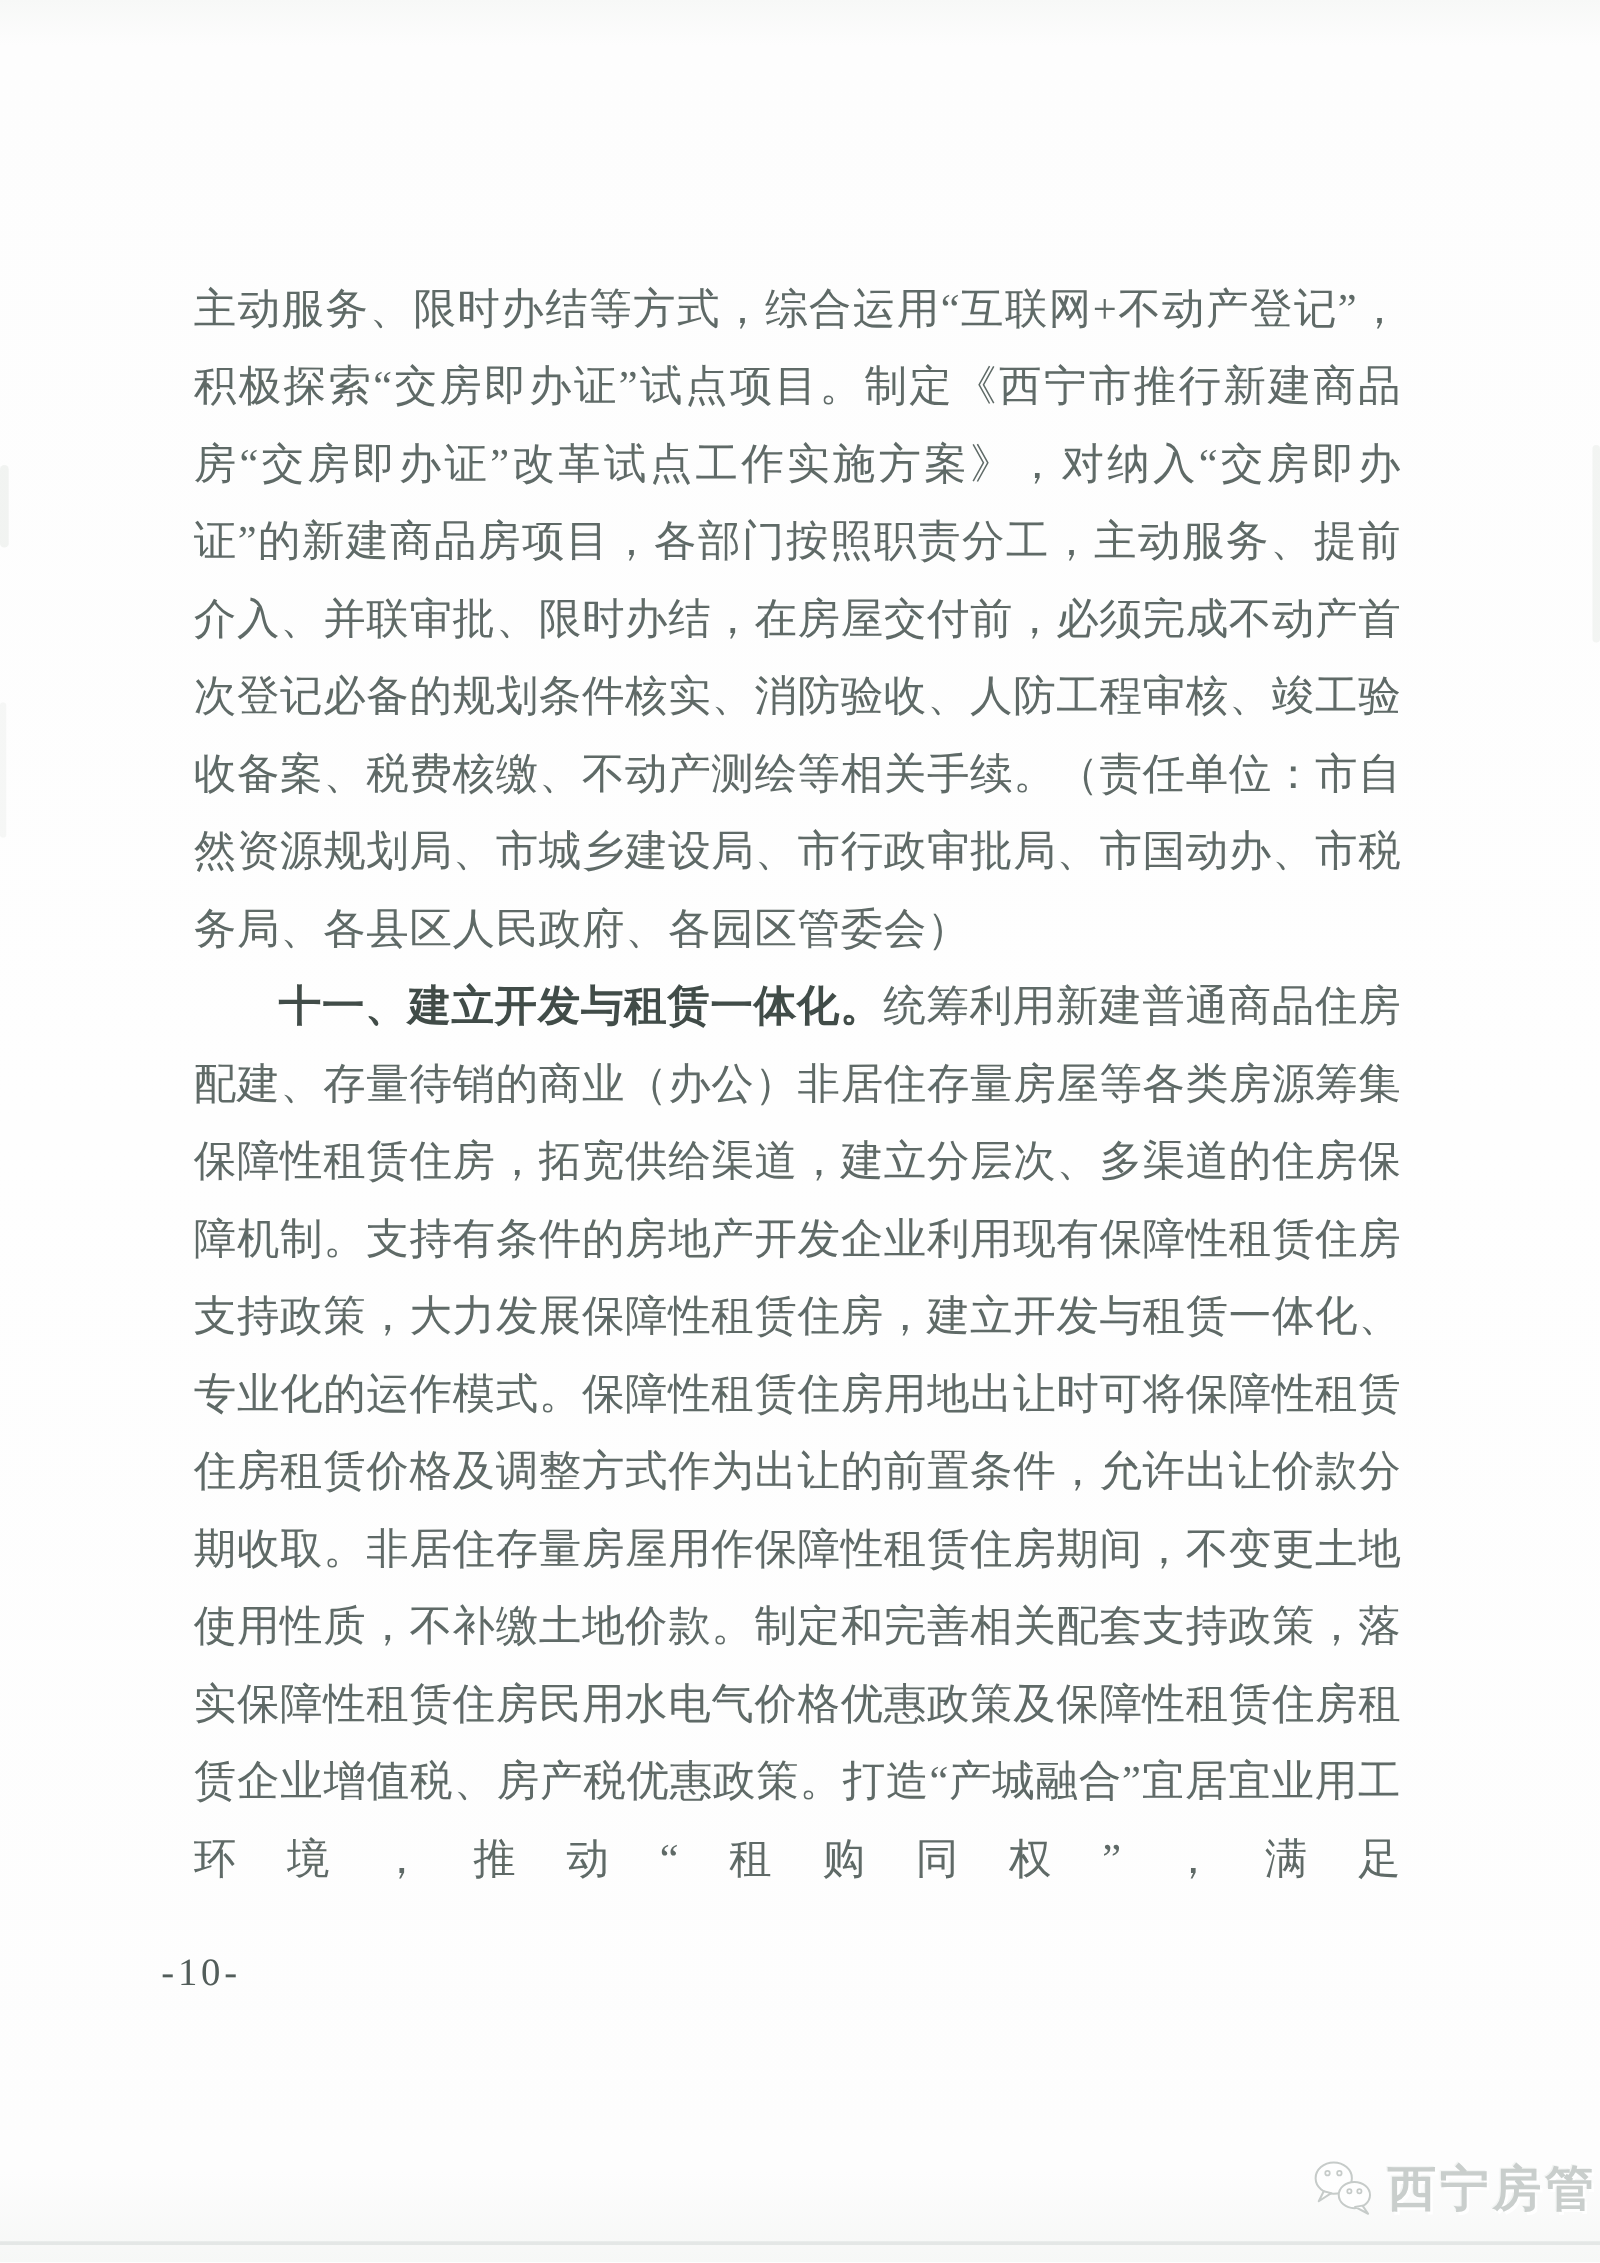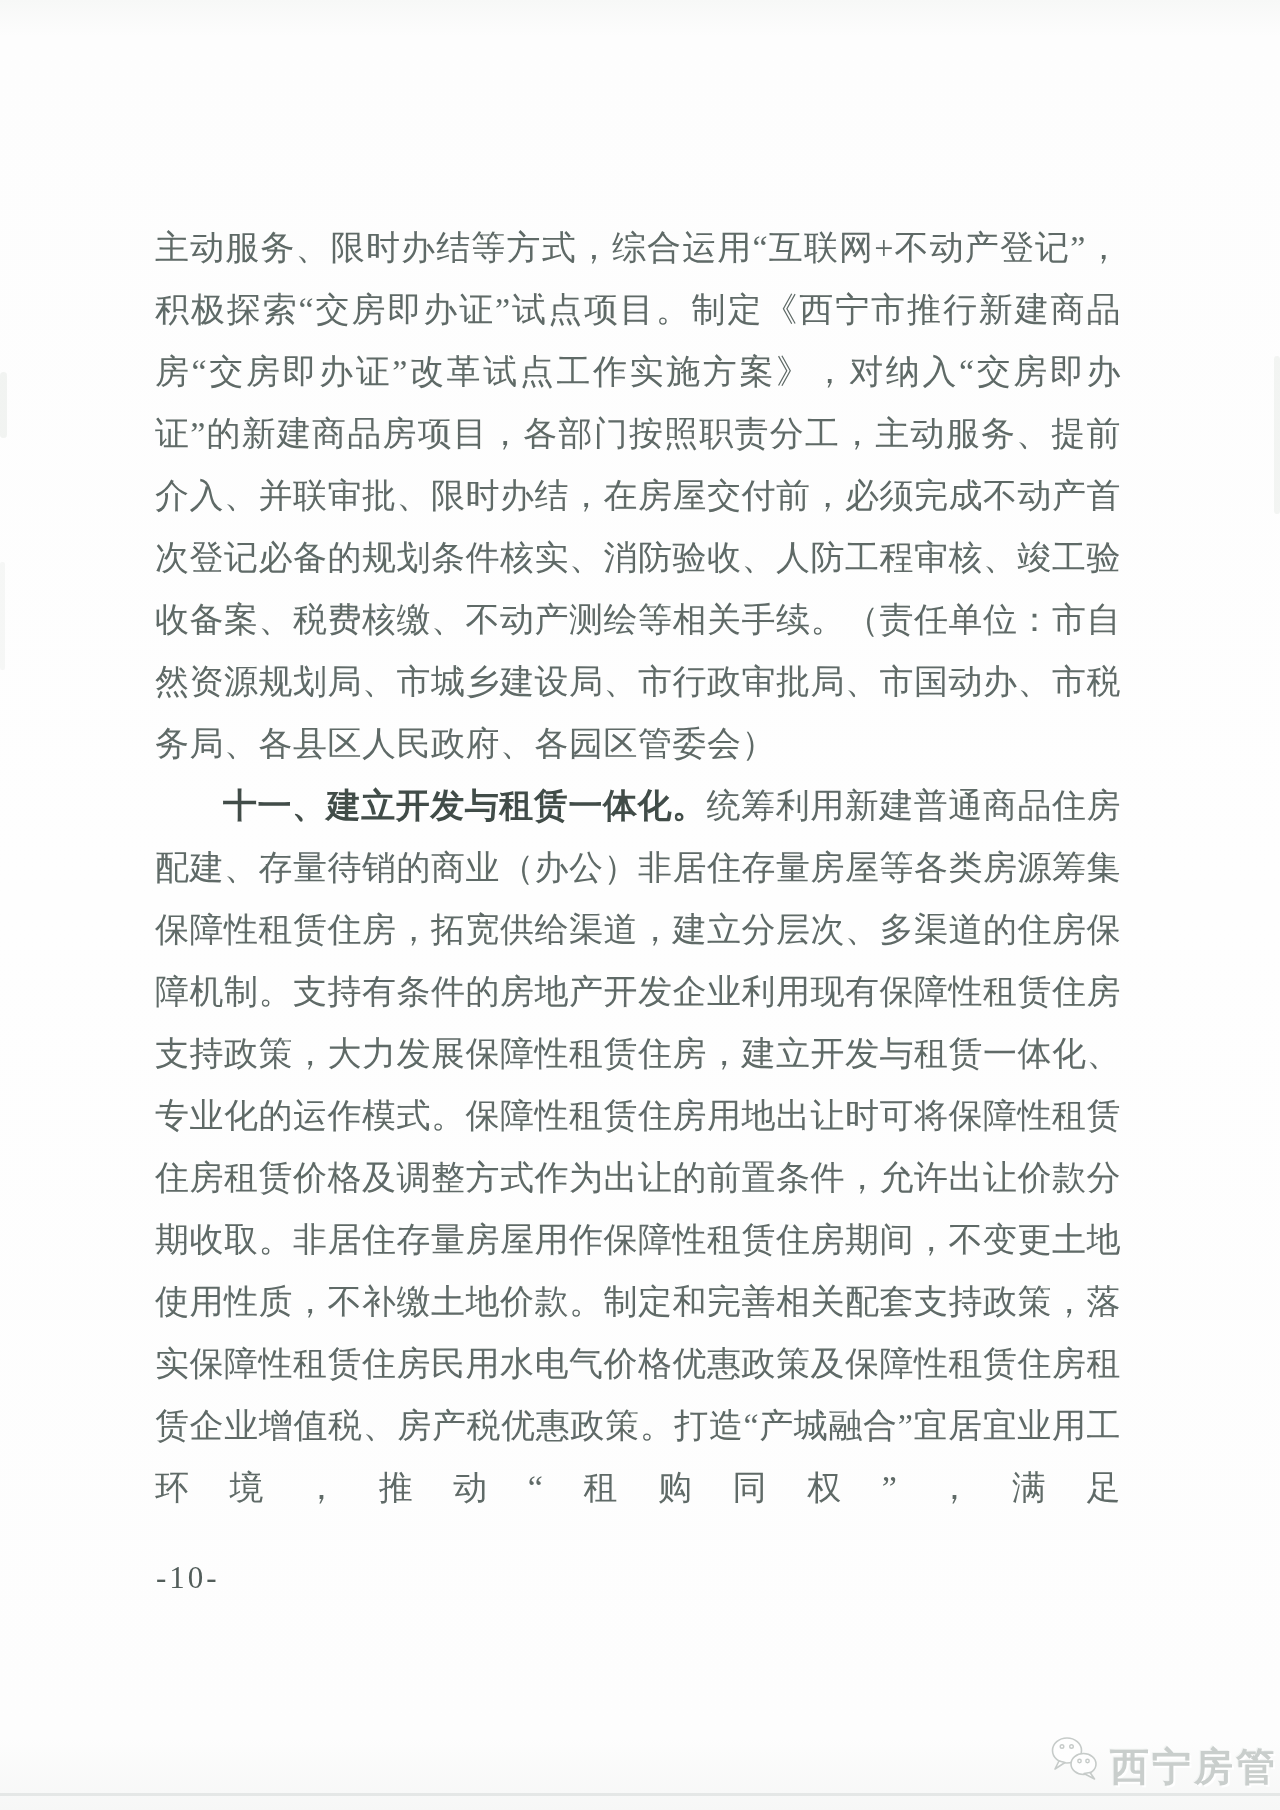--- a/index.html
+++ b/index.html
@@ -34,21 +34,21 @@
   .para.item11 {
     text-indent: 2em;
     text-align-last: justify;
   }
   .para.item11 .lead {
     font-weight: 700;
     color: #414c48;
   }
   .page-number {
     position: absolute;
-    left: 156px;
+    left: 129px;
     top: 1560px;
     font-size: 31px;
     letter-spacing: 3px;
     color: #525d5a;
   }
   .footer-divider {
     position: absolute;
     left: 0;
     top: 1793px;
     width: 1280px;
@@ -68,21 +68,20 @@
     height: 50px;
   }
   .brand-text {
     margin-left: 6px;
     font-size: 39px;
     font-weight: 700;
     letter-spacing: 3px;
     color: #c9cecc;
     text-shadow: 2px 2px 0 #ffffff, -1px -1px 0 #f2f4f3;
     white-space: nowrap;
-    margin-top: 16px;
   }
   .scan-artifact {
     position: absolute;
     pointer-events: none;
   }
   .artifact-left-1 { left: 0; top: 372px; width: 7px; height: 66px; background: #e9ecea; opacity: .6; border-radius: 4px; }
   .artifact-left-2 { left: 0; top: 562px; width: 5px; height: 108px; background: #edefee; opacity: .5; border-radius: 4px; }
   .artifact-right-1 { right: 0; top: 356px; width: 6px; height: 158px; background: #e9ecea; opacity: .55; border-radius: 4px; }
 </style>
 </head>

